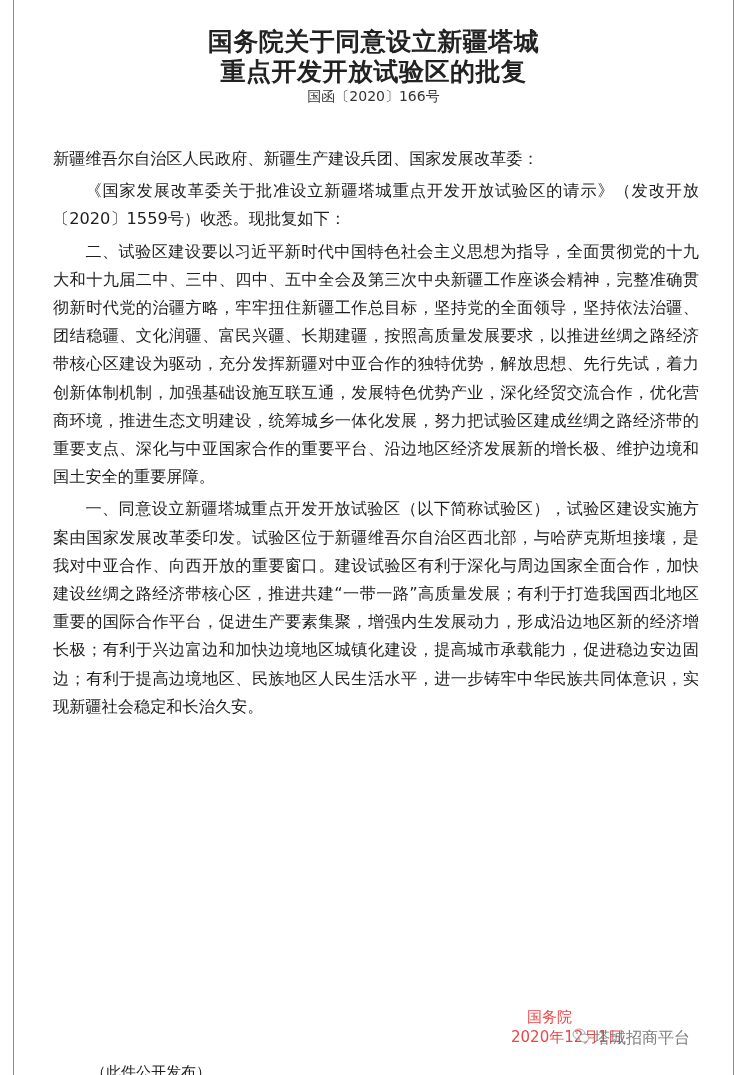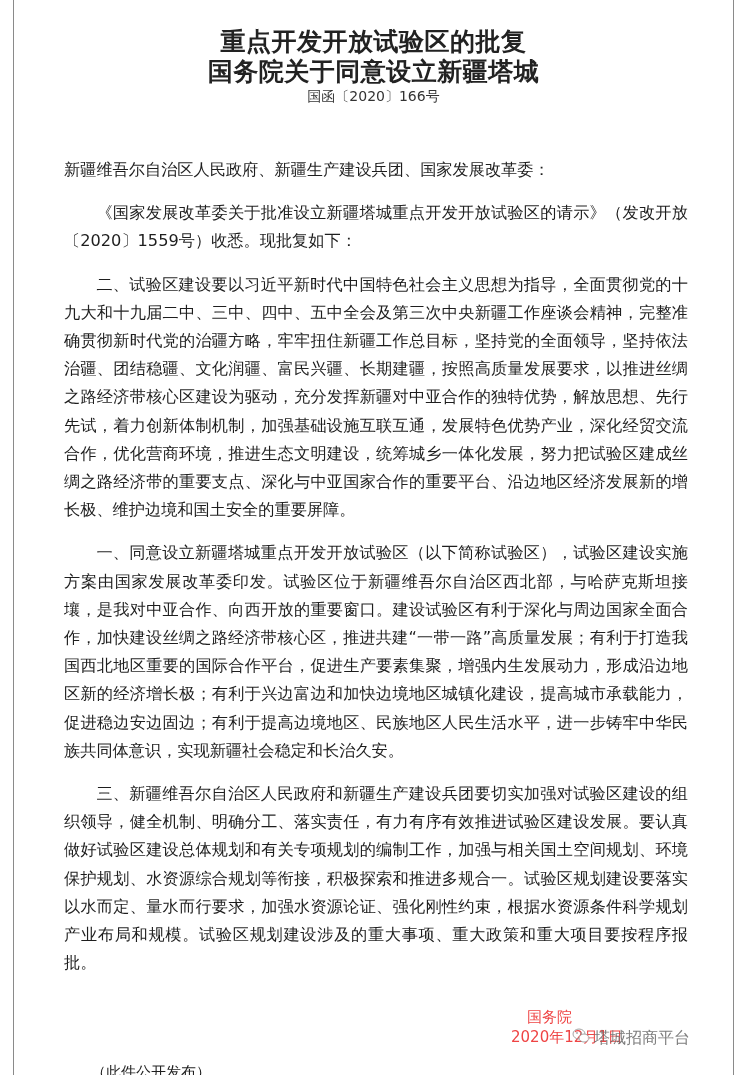--- a/index.html
+++ b/index.html
@@ -17,21 +17,21 @@
     .docno {
       position: absolute; left: 0; right: 0; top: 88px; text-align: center;
       font-family: "DejaVu Sans", sans-serif; font-size: 14px; color: #333;
     }
     .body {
       position: absolute; left: 35px; top: 141px; width: 654px;
       font-family: "DejaVu Sans", "Liberation Sans", sans-serif;
       font-size: 16.2px; line-height: 28.2px; color: #1e1e1e;
       text-align: justify; text-justify: inter-character;
     }
-    .body p { margin: 15px; }
+    .body p { margin: 4px; }
     .indent { text-indent: 2em; }
     .sign {
       position: absolute; font-family: "DejaVu Sans", sans-serif;
       font-size: 15px; color: #ef4444;
     }
     .sign-org { left: 513px; top: 1008px; }
     .sign-date { left: 497px; top: 1028px; text-align: center; }
     .footer-note {
       position: absolute; left: 77px; top: 1063px;
       font-family: "DejaVu Sans", sans-serif; font-size: 15px; color: #1e1e1e;
@@ -42,31 +42,30 @@
     }
     .wm-icon {
       width: 18px; height: 16px; margin-right: 4px; position: relative;
     }
   </style>
 </head>
 <body>
 
 <div class="page">
   <div class="title">
+    <div>国务院关于同意设立新疆塔城</div>
     <div>重点开发开放试验区的批复</div>
-    <div>国务院关于同意设立新疆塔城</div>
   </div>
   <div class="docno">国函〔2020〕166号</div>
 
   <div class="body">
     <p>新疆维吾尔自治区人民政府、新疆生产建设兵团、国家发展改革委：</p>
     <p class="indent">《国家发展改革委关于批准设立新疆塔城重点开发开放试验区的请示》（发改开放〔2020〕1559号）收悉。现批复如下：</p>
     <p class="indent">二、试验区建设要以习近平新时代中国特色社会主义思想为指导，全面贯彻党的十九大和十九届二中、三中、四中、五中全会及第三次中央新疆工作座谈会精神，完整准确贯彻新时代党的治疆方略，牢牢扭住新疆工作总目标，坚持党的全面领导，坚持依法治疆、团结稳疆、文化润疆、富民兴疆、长期建疆，按照高质量发展要求，以推进丝绸之路经济带核心区建设为驱动，充分发挥新疆对中亚合作的独特优势，解放思想、先行先试，着力创新体制机制，加强基础设施互联互通，发展特色优势产业，深化经贸交流合作，优化营商环境，推进生态文明建设，统筹城乡一体化发展，努力把试验区建成丝绸之路经济带的重要支点、深化与中亚国家合作的重要平台、沿边地区经济发展新的增长极、维护边境和国土安全的重要屏障。</p>
     <p class="indent">一、同意设立新疆塔城重点开发开放试验区（以下简称试验区），试验区建设实施方案由国家发展改革委印发。试验区位于新疆维吾尔自治区西北部，与哈萨克斯坦接壤，是我对中亚合作、向西开放的重要窗口。建设试验区有利于深化与周边国家全面合作，加快建设丝绸之路经济带核心区，推进共建“一带一路”高质量发展；有利于打造我国西北地区重要的国际合作平台，促进生产要素集聚，增强内生发展动力，形成沿边地区新的经济增长极；有利于兴边富边和加快边境地区城镇化建设，提高城市承载能力，促进稳边安边固边；有利于提高边境地区、民族地区人民生活水平，进一步铸牢中华民族共同体意识，实现新疆社会稳定和长治久安。</p>
-    <p class="indent">三、新疆维吾尔自治区人民政府和新疆生产建设兵团要切实加强对试验区建设的组织领导，健全机制、明确分工、落实责任，有力有序有效推进试验区建设发展。要认真做好试验区建设总体规划和有关专项规划的编制工作，加强与相关国土空间规划、环境保护规划、水资源综合规划等衔接，积极探索和推进多规合一。试验区规划建设要落实以水而定、量水而行要求，加强水资源论证、强化刚性约束，根据水资源条件科学规划产业布局和规模。试验区规划建设涉及的重大事项、重大政策和重大项目要按程序报批。</p>
   </div>
 
   <div class="sign sign-org">国务院</div>
   <div class="sign sign-date">2020年12月1日</div>
   <div class="footer-note">（此件公开发布）</div>
 </div>
 
 <div class="watermark">
   <span class="wm-icon">
     <svg width="18" height="16" viewBox="0 0 18 16">

